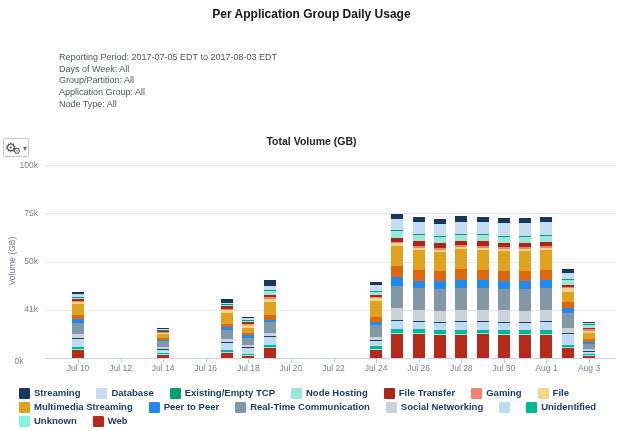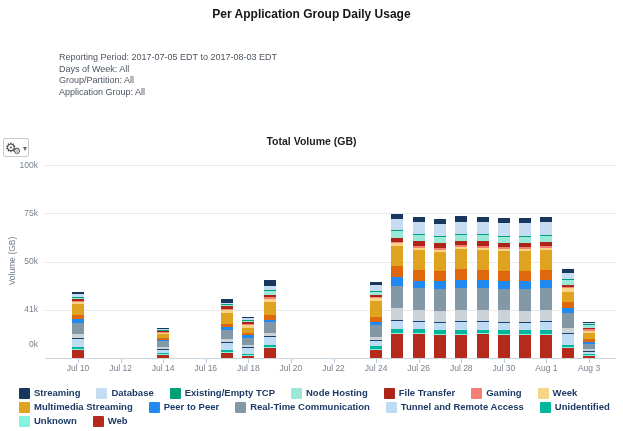--- a/index.html
+++ b/index.html
@@ -36,34 +36,35 @@
 </head>
 <body>
 
 <div class="report-title">Per Application Group Daily Usage</div>
 
 <div class="filters">
   <div class="filter-line">Reporting Period: 2017-07-05 EDT to 2017-08-03 EDT</div>
   <div class="filter-line">Days of Week: All</div>
   <div class="filter-line">Group/Partition: All</div>
   <div class="filter-line">Application Group: All</div>
+  <div class="filter-line">Node Type: All</div>
 </div>
 
 <button class="gear-btn">
   <span class="gear-big">⚙</span>
   <span class="gear-small">⚙</span>
   <span class="caret">▾</span>
 </button>
 
 <div class="chart-title">Total Volume (GB)</div>
 <div class="y-axis-title">Volume (GB)</div>
 
 <div id="chart-canvas">
     <div class="baseline" style="left: 45px; width: 571px; top: 358px;"></div>
-    <div class="ytick-label" style="top: 340px;">0k</div>
+    <div class="ytick-label" style="top: 357px; text-align: center;">0k</div>
     <div class="gridline" style="left: 45px; width: 571px; top: 309.75px;"></div>
     <div class="ytick-label" style="top: 305.25px;">41k</div>
     <div class="gridline" style="left: 45px; width: 571px; top: 261.5px;"></div>
     <div class="ytick-label" style="top: 257px;">50k</div>
     <div class="gridline" style="left: 45px; width: 571px; top: 213.25px;"></div>
     <div class="ytick-label" style="top: 208.75px;">75k</div>
     <div class="gridline" style="left: 45px; width: 571px; top: 165px;"></div>
     <div class="ytick-label" style="top: 160.5px;">100k</div>
     <div class="xtick-mark" style="left: 78px;"></div>
     <div class="xtick-label" style="left: 57px;">Jul 10</div>
@@ -385,37 +386,40 @@
     <span class="legend-item">
       <span class="legend-swatch" style="background: rgb(173, 36, 24);"></span>
       <span>File Transfer</span>
     </span>
     <span class="legend-item">
       <span class="legend-swatch" style="background: rgb(242, 129, 115);"></span>
       <span>Gaming</span>
     </span>
     <span class="legend-item">
       <span class="legend-swatch" style="background: rgb(246, 212, 136);"></span>
-      <span>Week</span>
+      <span>File</span>
     </span>
     <span class="legend-item">
       <span class="legend-swatch" style="background: rgb(223, 163, 31);"></span>
       <span>Multimedia Streaming</span>
     </span>
     <span class="legend-item">
       <span class="legend-swatch" style="background: rgb(33, 137, 240);"></span>
       <span>Peer to Peer</span>
     </span>
     <span class="legend-item">
       <span class="legend-swatch" style="background: rgb(131, 152, 166);"></span>
       <span>Real-Time Communication</span>
     </span>
     <span class="legend-item">
+      <span class="legend-swatch" style="background: rgb(203, 210, 216);"></span>
+      <span>Social Networking</span>
+    </span>
+    <span class="legend-item">
       <span class="legend-swatch" style="background: rgb(190, 219, 244);"></span>
-      <span>Tunnel and Remote Access</span>
     </span>
     <span class="legend-item">
       <span class="legend-swatch" style="background: rgb(0, 182, 155);"></span>
       <span>Unidentified</span>
     </span>
     <span class="legend-item">
       <span class="legend-swatch" style="background: rgb(134, 242, 226);"></span>
       <span>Unknown</span>
     </span>
     <span class="legend-item">

